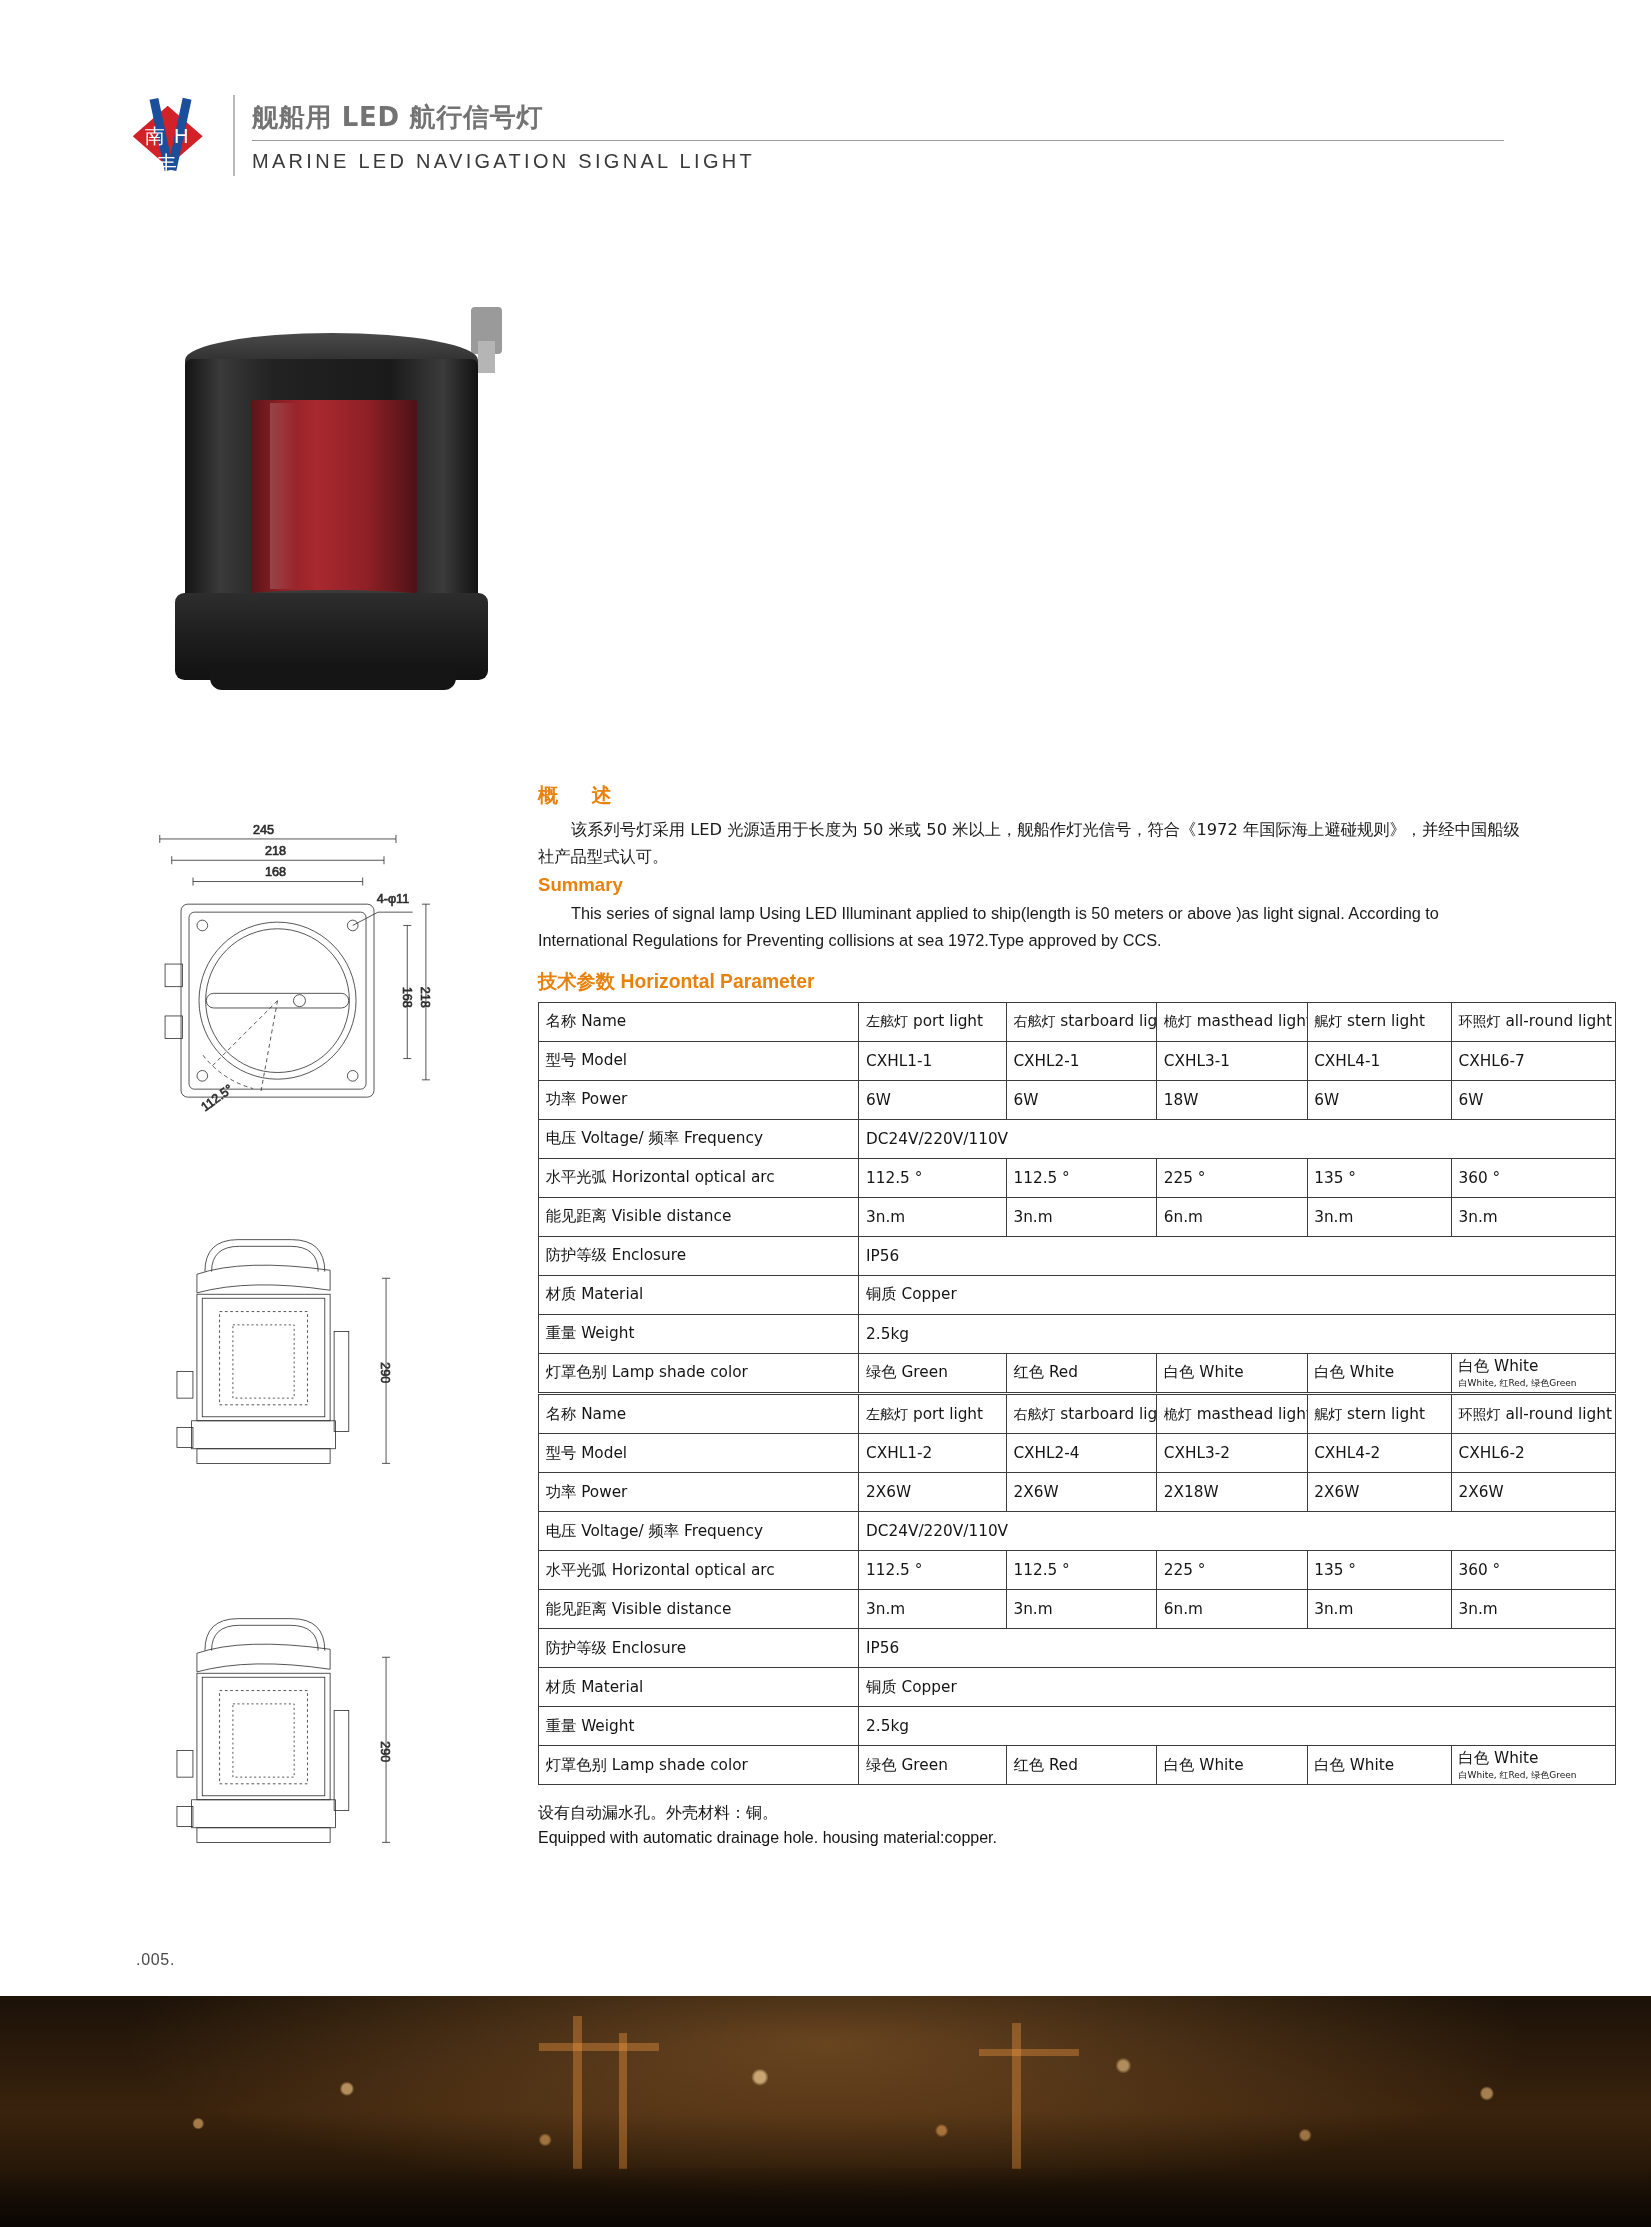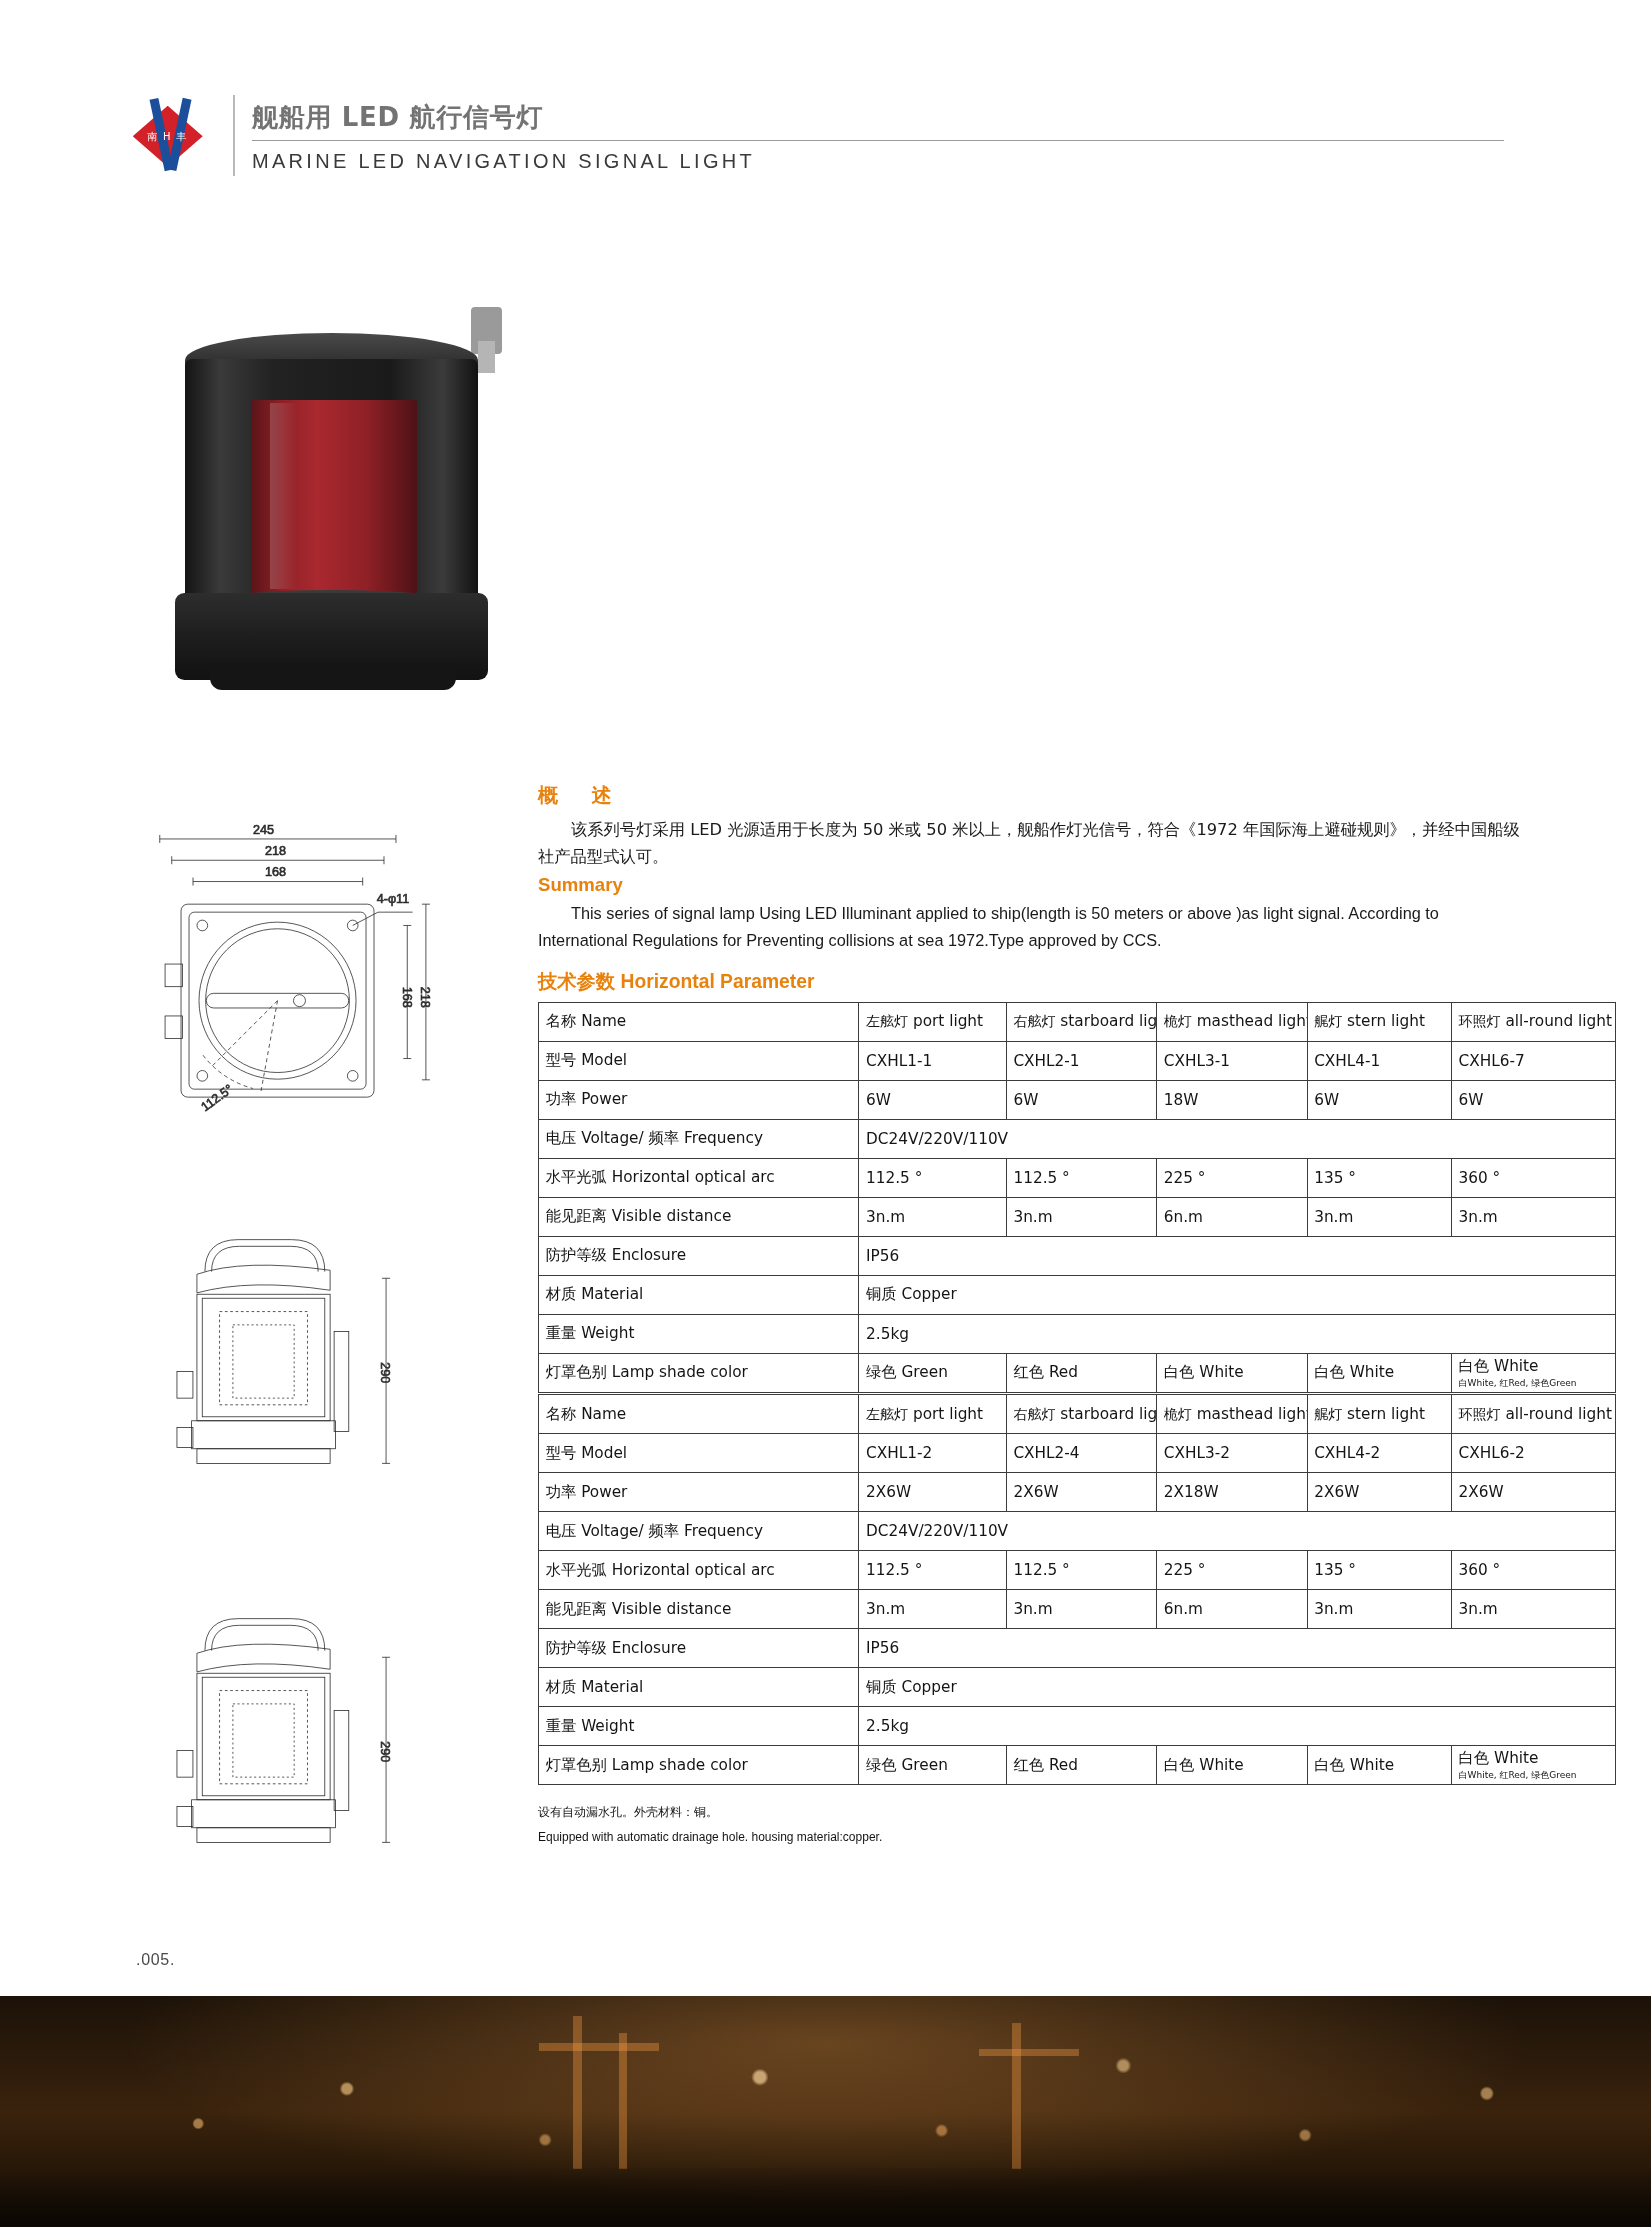--- a/index.html
+++ b/index.html
@@ -24,21 +24,21 @@
   .logo .bluebar{
     position:absolute;left:31px;top:4px;width:9.3px;height:73px;background:#1b4f9c;
     transform:rotate(-12deg);
   }
   .logo .bluebar2{
     position:absolute;left:49px;top:4px;width:9.3px;height:73px;background:#1b4f9c;
     transform:rotate(12deg);
   }
   .logo .whitechars{
     position:absolute;left:8px;top:29px;width:67px;height:27px;
-    color:#fff;font-size:10px;letter-spacing:1.3px;text-align:center;line-height:27px;
+    color:#fff;font-size:20px;letter-spacing:1.3px;text-align:center;line-height:27px;
     font-family:"DejaVu Sans", sans-serif;
   }
   .vrule{position:absolute;left:107px;top:8px;width:2px;height:81px;background:#b9b9b9;}
   .title-cn{
     position:absolute;left:126px;top:13.3px;font-size:26px;color:#737373;
     font-family:"DejaVu Sans","Liberation Sans",sans-serif;font-weight:bold;letter-spacing:0.7px;
   }
   .title-rule{position:absolute;left:126px;top:53px;width:1252px;height:1.3px;background:#9a9a9a;}
   .title-en{
     position:absolute;left:126px;top:63px;font-size:20px;color:#3a3a3a;letter-spacing:3.3px;
@@ -136,21 +136,21 @@
   td.c3{width:136px;}
   td.c4{width:130px;}
   td.c5{width:150px;}
   .hdr-sub{font-size:12.6px;}
   .hdr-sub .cn{font-size:14px;}
   .tiny{font-size:9px;letter-spacing:0px;}
   .deg{font-size:13.3px;}
   .tbl-gap{height:1.3px;}
 
   .note{
-    margin-top:14.6px;font-size:12px;line-height:25px;color:#141414;
+    margin-top:14.6px;font-size:16px;line-height:25px;color:#141414;
     font-family:"DejaVu Sans","Liberation Sans",sans-serif;
   }
   .note .en{font-family:"Liberation Sans",sans-serif;}
 
   
   .pageno{
     position:absolute;left:136px;top:1951px;font-size:16px;color:#4a4a4a;
     font-family:"Liberation Sans",sans-serif;letter-spacing:0.7px;
   }
 

